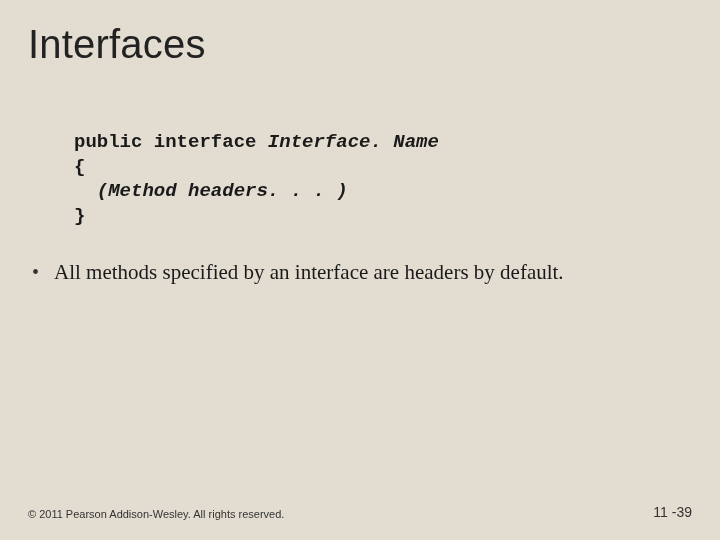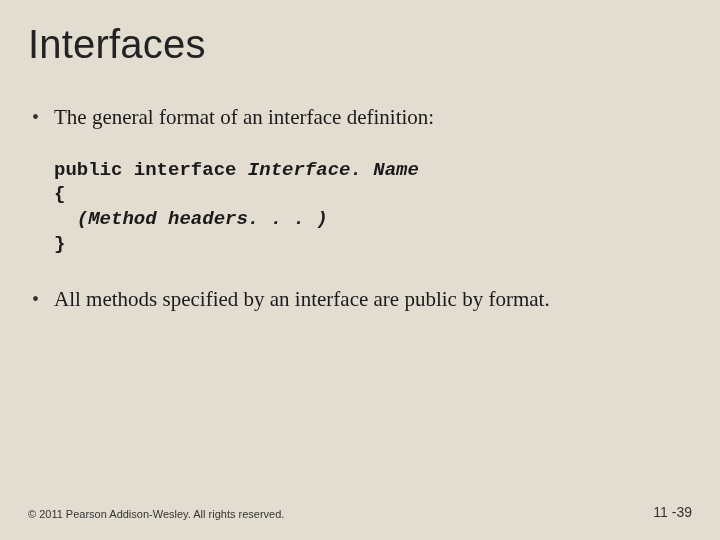--- a/index.html
+++ b/index.html
@@ -55,21 +55,21 @@
     left: 4px;
     top: 0;
     color: #333;
     font-size: 20px;
   }
   .code-block {
     font-family: "Courier New", Courier, monospace;
     font-size: 19px;
     font-weight: bold;
     line-height: 1.3;
-    margin: 26px 0 30px 26px;
+    margin: 26px 0 30px 46px;
     white-space: pre;
   }
   .code-block .ital {
     font-style: italic;
   }
   .footer-left {
     position: absolute;
     bottom: 20px;
     left: 28px;
     font-size: 11px;
@@ -82,28 +82,25 @@
     font-size: 14px;
     color: #333;
   }
 </style>
 </head>
 <body>
 
 <div class="title">Interfaces</div>
 
 <div class="content">
-  <ul class="bullets">
-    <li>The general format of an interface definition:</li>
-  </ul>
 
   <div class="code-block"><span>public interface </span><span class="ital">Interface. Name</span>
 <span>{</span>
 <span>  </span><span class="ital">(Method headers. . . )</span>
 <span>}</span></div>
 
   <ul class="bullets">
-    <li>All methods specified by an interface are public by format.</li>
+    <li>All methods specified by an interface are headers by default.</li>
   </ul>
 </div>
 
 <div class="footer-left">© 2011 Pearson Addison-Wesley. All rights reserved.</div>
 <div class="footer-right">11 -39</div>
 
 </body></html>

